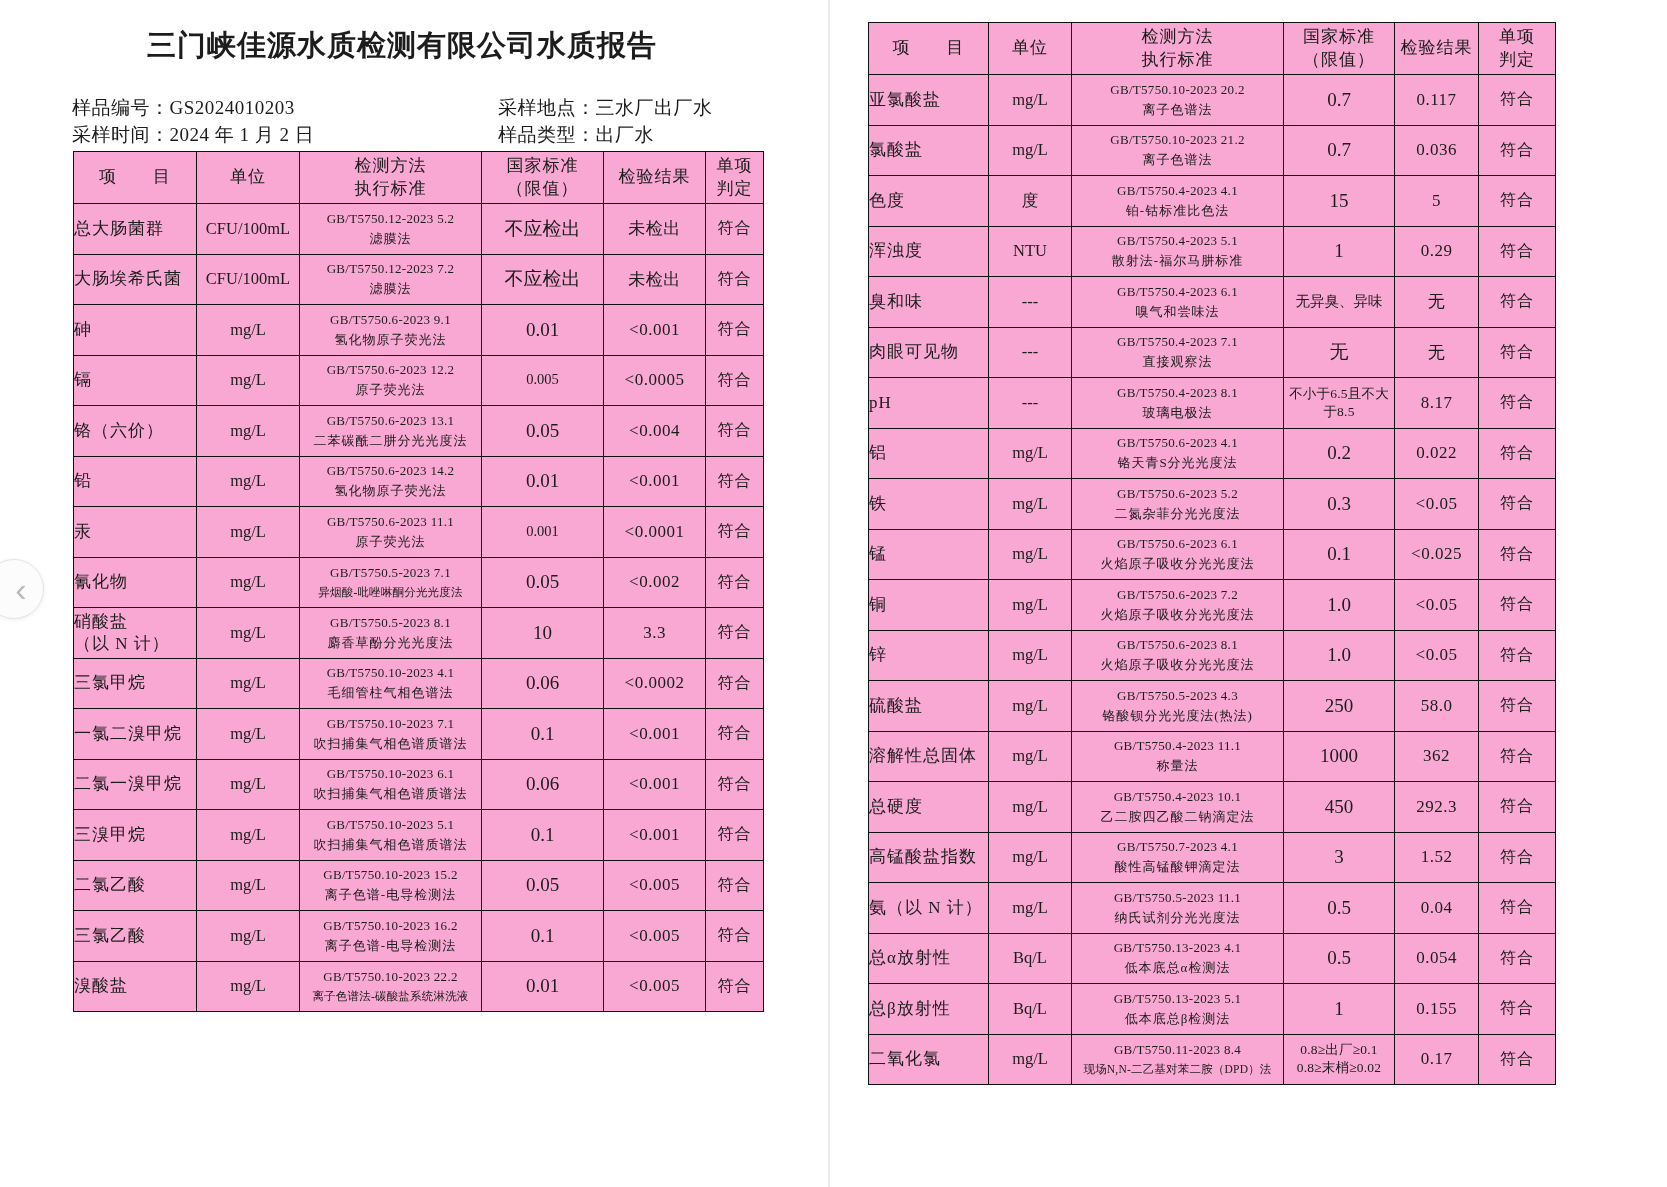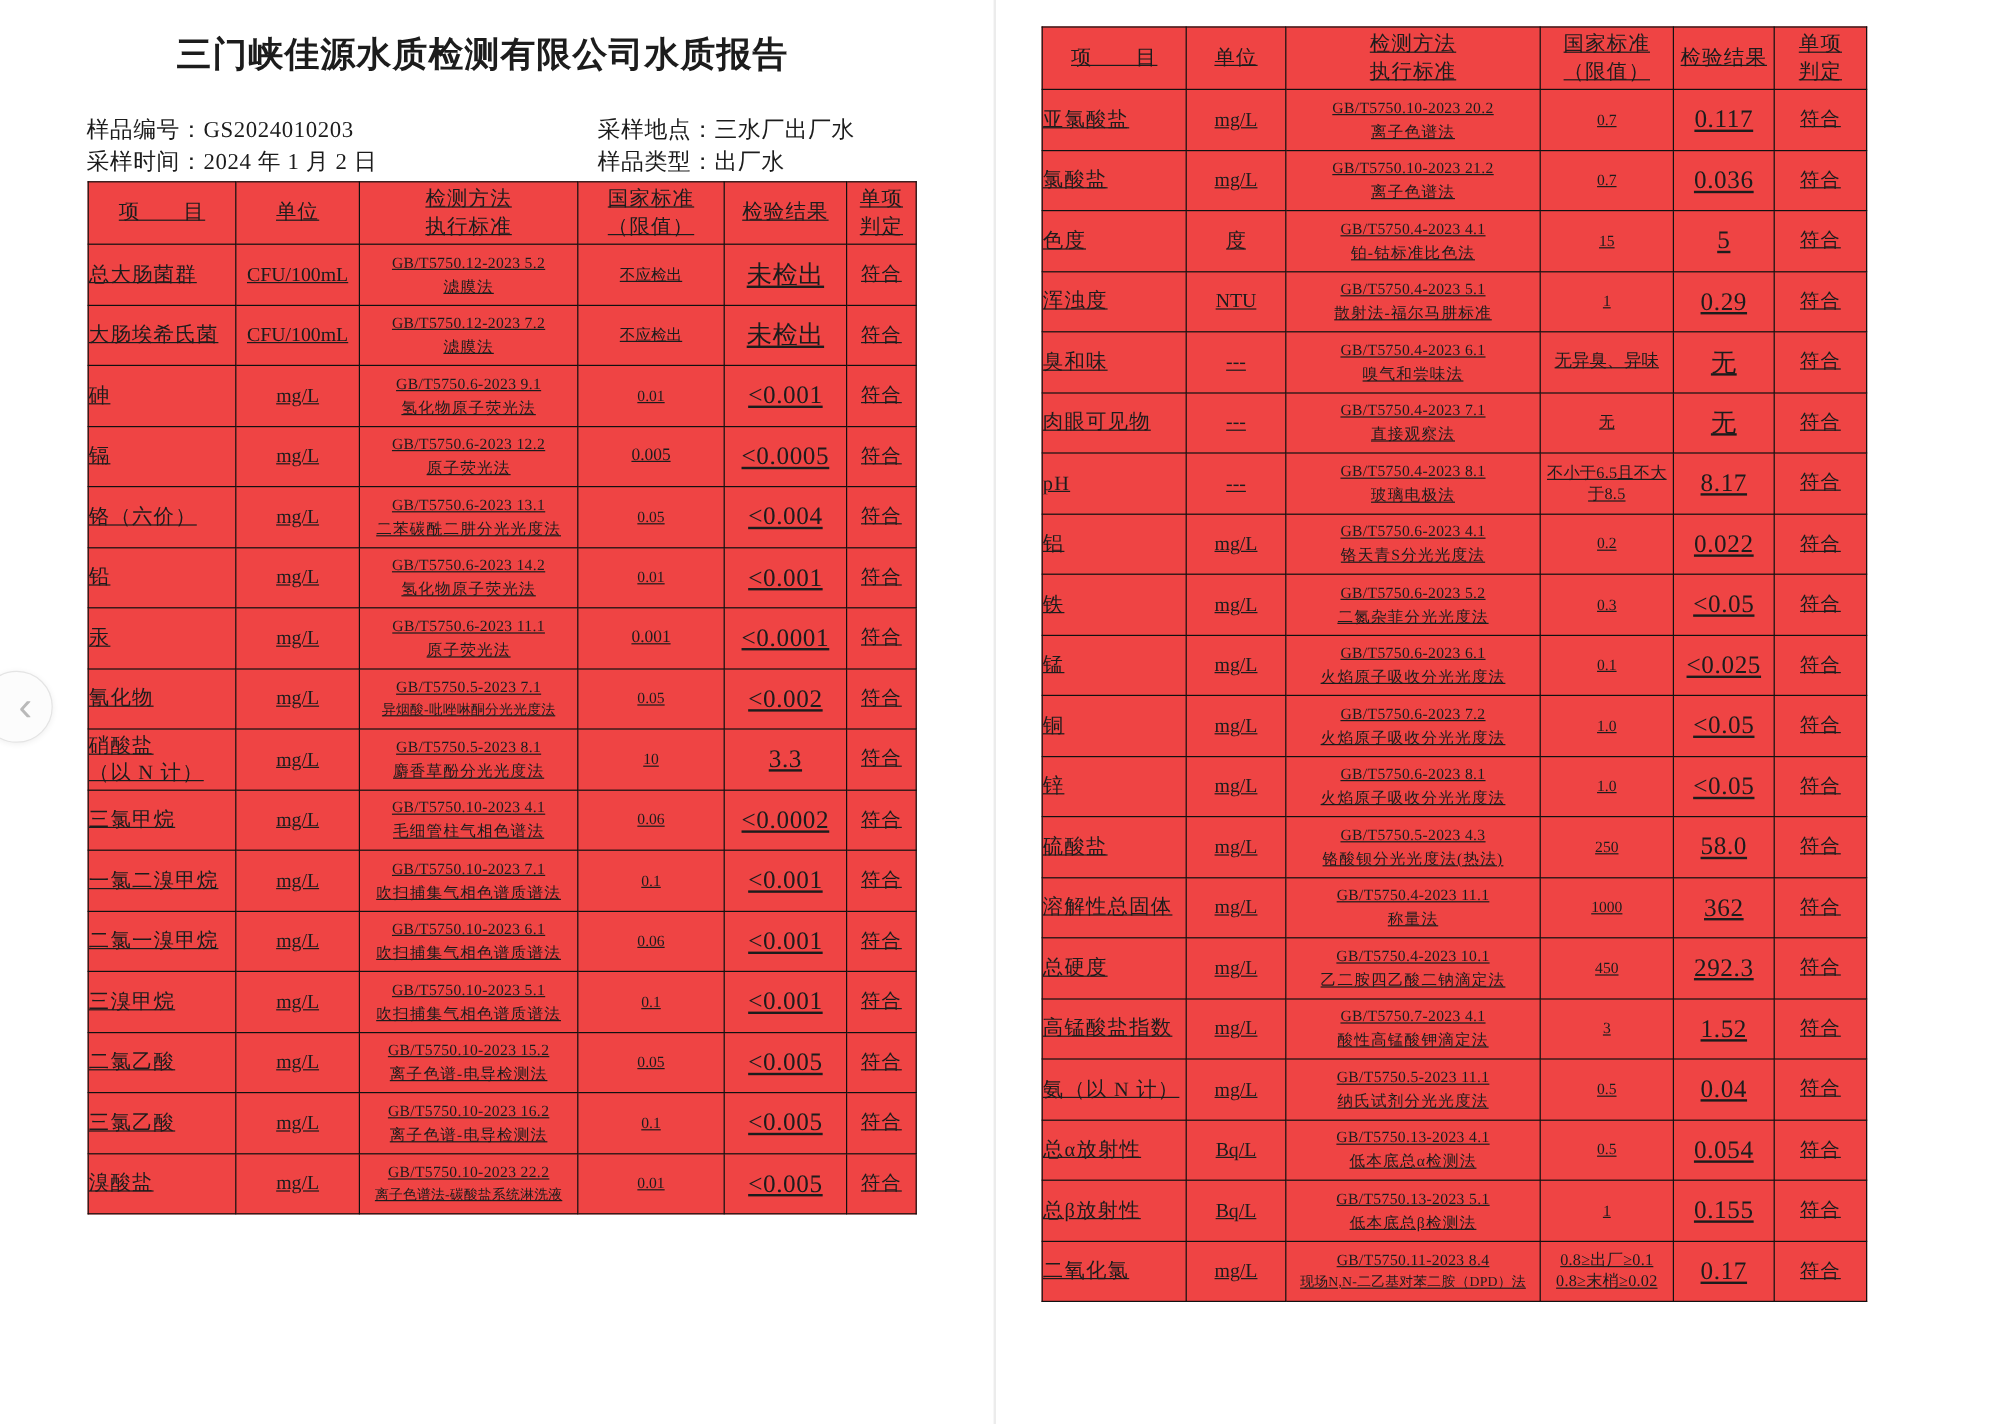--- a/index.html
+++ b/index.html
@@ -22,37 +22,37 @@
   .report-title{
     position:absolute;left:57px;top:26px;width:690px;text-align:center;
     font-size:29px;font-weight:bold;letter-spacing:1px;white-space:nowrap;
   }
   .meta-line{position:absolute;font-size:19px;white-space:nowrap;letter-spacing:0.5px;}
   #meta-no{left:72px;top:95px;}
   #meta-time{left:72px;top:122px;}
   #meta-loc{left:498px;top:95px;}
   #meta-type{left:498px;top:122px;}
   
-  table.rtable{position:absolute;border-collapse:collapse;table-layout:fixed;background:#ef4444;text-decoration:underline;}
+  table.rtable{position:absolute;border-collapse:collapse;table-layout:fixed;background:#f9a8d4;}
   #left-table{left:73px;top:151px;width:690px;}
   #right-table{left:868px;top:22px;width:687px;}
   .rtable td,.rtable th{border:1.6px solid #111;padding:0;vertical-align:middle;font-weight:normal;overflow:hidden;}
   .rtable thead tr{height:52px;}
   .rtable tbody tr{height:50.5px;}
   .rtable th{font-size:17px;text-align:center;letter-spacing:1px;line-height:1.3;}
   .c-item{text-align:left;padding-left:12px;font-size:17px;line-height:1.3;letter-spacing:1px;white-space:nowrap;}
   .c-unit{text-align:center;font-size:16.5px;}
   .c-method{text-align:center;line-height:1.25;}
   .m-std{font-size:13px;letter-spacing:0.3px;margin-bottom:4px;white-space:nowrap;}
   .m-name{font-size:13px;letter-spacing:1px;white-space:nowrap;}
   .m-name.m-sm{font-size:11.5px;letter-spacing:0.2px;}
-  .c-limit{text-align:center;font-size:13px;line-height:1.35;}
+  .c-limit{text-align:center;font-size:19px;line-height:1.35;}
   .c-limit.two-line{font-size:13.5px;letter-spacing:0.2px;}
   .c-limit.long-text{font-size:14.5px;letter-spacing:0;}
-  .c-result{text-align:center;font-size:21px;letter-spacing:0.5px;}
+  .c-result{text-align:center;font-size:17px;letter-spacing:0.5px;}
   .c-verdict{text-align:center;font-size:16px;letter-spacing:1px;}
 </style>
 </head>
 <body>
 
 <div class="page-divider"></div>
 
 <button class="nav-prev">
   <span class="chev">‹</span>
 </button>

